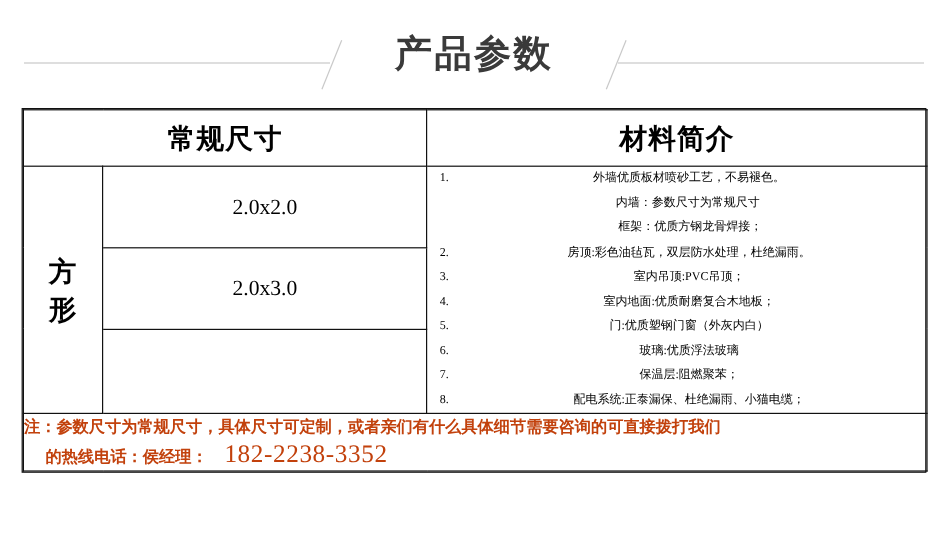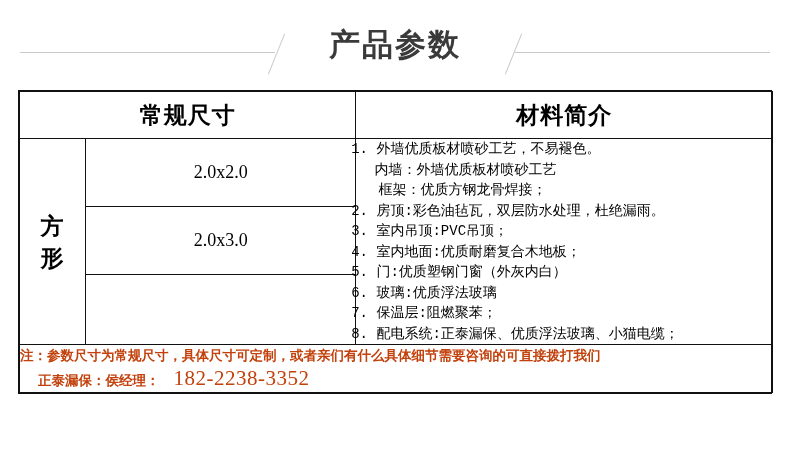--- a/index.html
+++ b/index.html
@@ -105,24 +105,25 @@
   }
   .size-cell {
     text-align: center;
     font-size: 18px;
     font-family: "Liberation Serif", serif;
     height: 60px;
   }
   .size-cell.empty { height: 62px; }
   .material-cell {
     padding: 10px 6px 8px 14px;
-    font-size: 14px;
+    font-size: 10px;
     line-height: 20.5px;
-    font-family: Liberation Mono, monospace;
+    font-family: Liberation Serif, serif;
     vertical-align: top;
+    text-align: center;
   }
   .material-cell ol {
     margin: 0;
     padding: 0 0 0 20px;
     list-style: decimal;
   }
   .material-cell ol li {
     margin: 0;
     padding: 0;
     line-height: 20.5px;
@@ -175,43 +176,43 @@
         </tr>
         <tr>
           <td class="shape-cell" rowspan="3">
             <div>方</div>
             <div>形</div>
           </td>
           <td class="size-cell">2.0x2.0</td>
           <td class="material-cell" rowspan="3">
             <ol>
               <li>外墙优质板材喷砂工艺，不易褪色。</li>
-              <li style="list-style:none; margin-left:-2px;">内墙：外墙优质板材喷砂工艺</li>
+              <li style="list-style:none; margin-left:-2px;">内墙：参数尺寸为常规尺寸</li>
               <li style="list-style:none; margin-left:2px;">框架：优质方钢龙骨焊接；</li>
               <li value="2">房顶:彩色油毡瓦，双层防水处理，杜绝漏雨。</li>
               <li>室内吊顶:PVC吊顶；</li>
               <li>室内地面:优质耐磨复合木地板；</li>
               <li>门:优质塑钢门窗（外灰内白）</li>
               <li>玻璃:优质浮法玻璃</li>
               <li>保温层:阻燃聚苯；</li>
-              <li>配电系统:正泰漏保、优质浮法玻璃、小猫电缆；</li>
+              <li>配电系统:正泰漏保、杜绝漏雨、小猫电缆；</li>
             </ol>
           </td>
         </tr>
         <tr>
           <td class="size-cell">2.0x3.0</td>
         </tr>
         <tr>
           <td class="size-cell empty"></td>
         </tr>
         <tr>
           <td class="note-cell" colspan="3">
             <div>注：参数尺寸为常规尺寸，具体尺寸可定制，或者亲们有什么具体细节需要咨询的可直接拨打我们</div>
             <div class="note-line2">
-              <span>正泰漏保：侯经理：</span><span class="phone">182-2238-3352</span>
+              <span>的热线电话：侯经理：</span><span class="phone">182-2238-3352</span>
             </div>
           </td>
         </tr>
       </tbody>
     </table>
   </div>
 
 </div>
 
 </body></html>

